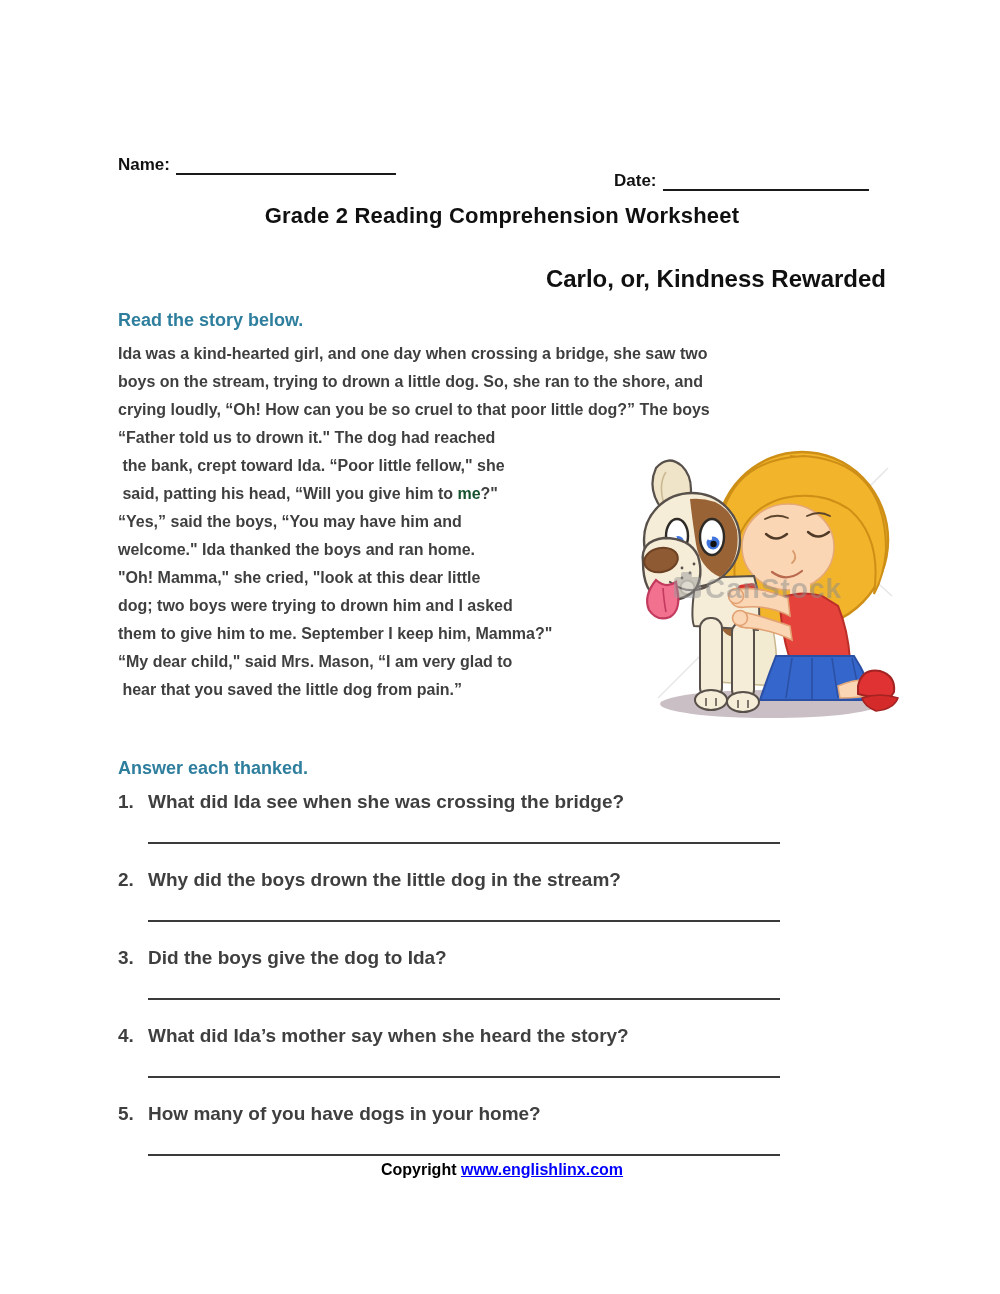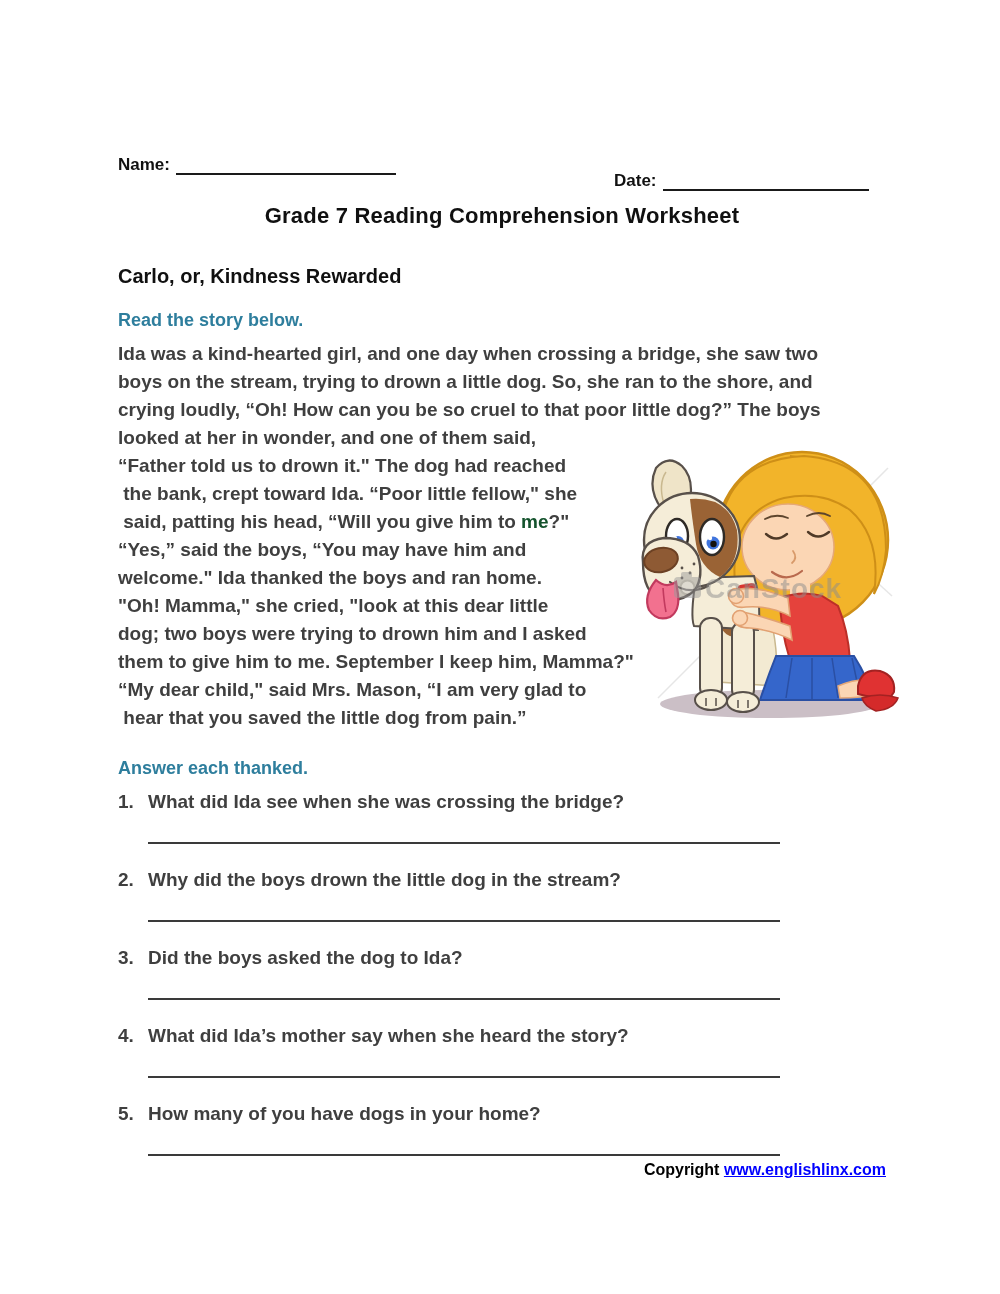--- a/index.html
+++ b/index.html
@@ -16,71 +16,70 @@
   .hdr{position:absolute;top:116px;left:0;width:100%;height:26px;}
   .hdr .lbl{font-size:17px;font-weight:700;color:#111;}
   .blank{display:inline-block;border-bottom:2px solid #1a1a1a;height:18px;vertical-align:bottom;margin-left:6px;}
   .name-group{position:absolute;left:0;top:0;}
   .date-group{position:absolute;left:496px;top:16px;}
   .name-group .blank{width:220px;}
   .date-group .blank{width:206px;}
 
   .title{position:absolute;top:164px;left:0;width:100%;text-align:center;
          font-size:22px;font-weight:700;color:#101010;letter-spacing:.2px;}
-  .subtitle{position:absolute;top:226px;left:0;width:100%;text-align:left;
-         font-size:20px;font-weight:700;color:#101010;}
+  .subtitle{position:absolute;top:226px;left:0;width:100%;text-align:right;
+         font-size:24px;font-weight:700;color:#101010;}
 
   .teal-head{font-size:18px;font-weight:700;color:#2E7E9D;}
   .read-head{position:absolute;top:271px;left:0;}
   .answer-head{position:absolute;top:719px;left:0;}
 
   .story{position:absolute;top:301px;left:0;width:100%;height:400px;}
   .story-line{
-    font-size:19px;font-weight:700;color:#3F3F3F;
+    font-size:16px;font-weight:700;color:#3F3F3F;
     line-height:28px;height:28px;white-space:pre;letter-spacing:0;
   }
   .story-line .emph{color:#14532d;font-weight:800;}
 
   .illustration{position:absolute;left:522px;top:106px;width:264px;height:284px;}
 
   .questions{position:absolute;top:751px;left:0;width:100%;}
   .q-block{position:relative;height:78px;}
   .q-row{display:flex;font-size:19px;font-weight:700;color:#3F3F3F;line-height:24px;}
   .q-num{width:30px;flex:0 0 30px;}
   .answer-line{position:absolute;left:30px;top:52px;width:632px;border-bottom:2px solid #3a3a3a;height:0;}
 
-  .footer{position:absolute;top:1122px;left:0;width:100%;text-align:right;
+  .footer{position:absolute;top:1122px;left:0;width:100%;text-align:center;
           font-size:16px;font-weight:700;color:#000;}
   .footer a{color:#0000FF;text-decoration:underline;font-weight:700;}
 </style>
 </head>
 <body>
 
 <div class="page">
   <div class="content">
 
     <div class="hdr">
       <div class="name-group">
         <span class="lbl">Name:</span><span class="blank"></span>
       </div>
       <div class="date-group">
         <span class="lbl">Date:</span><span class="blank"></span>
       </div>
     </div>
 
-    <div class="title">Grade 7 Reading Comprehension Worksheet</div>
+    <div class="title">Grade 2 Reading Comprehension Worksheet</div>
     <div class="subtitle">Carlo, or, Kindness Rewarded</div>
 
     <div class="teal-head read-head">Read the story below.</div>
 
     <div class="story">
       <div class="story-line">Ida was a kind-hearted girl, and one day when crossing a bridge, she saw two</div>
       <div class="story-line">boys on the stream, trying to drown a little dog. So, she ran to the shore, and</div>
       <div class="story-line">crying loudly, “Oh! How can you be so cruel to that poor little dog?” The boys</div>
-      <div class="story-line">looked at her in wonder, and one of them said,</div>
       <div class="story-line">“Father told us to drown it." The dog had reached</div>
       <div class="story-line"> the bank, crept toward Ida. “Poor little fellow," she</div>
       <div class="story-line"><span> said, patting his head, “Will you give him to </span><span class="emph">me</span><span>?"</span></div>
       <div class="story-line">“Yes,” said the boys, “You may have him and</div>
       <div class="story-line">welcome." Ida thanked the boys and ran home.</div>
       <div class="story-line">"Oh! Mamma," she cried, "look at this dear little</div>
       <div class="story-line">dog; two boys were trying to drown him and I asked</div>
       <div class="story-line">them to give him to me. September I keep him, Mamma?"</div>
       <div class="story-line">“My dear child," said Mrs. Mason, “I am very glad to</div>
       <div class="story-line"> hear that you saved the little dog from pain.”</div>
@@ -196,21 +195,21 @@
       <div class="q-block">
         <div class="q-row">
             <span class="q-num">2.</span>
             <span>Why did the boys drown the little dog in the stream?</span>
           </div>
         <div class="answer-line"></div>
       </div>
       <div class="q-block">
         <div class="q-row">
             <span class="q-num">3.</span>
-            <span>Did the boys asked the dog to Ida?</span>
+            <span>Did the boys give the dog to Ida?</span>
           </div>
         <div class="answer-line"></div>
       </div>
       <div class="q-block">
         <div class="q-row">
             <span class="q-num">4.</span>
             <span>What did Ida’s mother say when she heard the story?</span>
           </div>
         <div class="answer-line"></div>
       </div>

